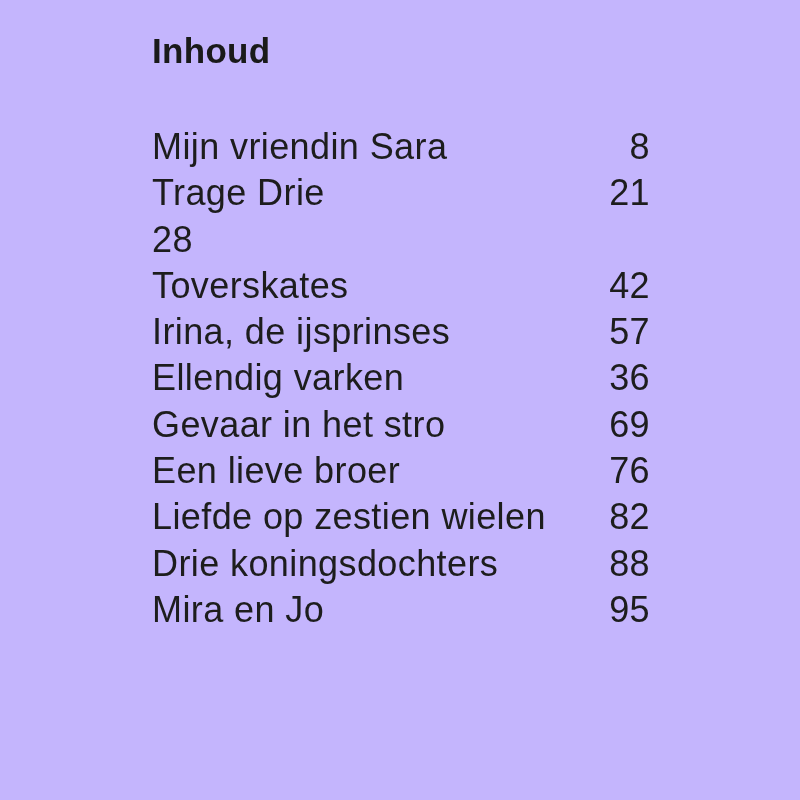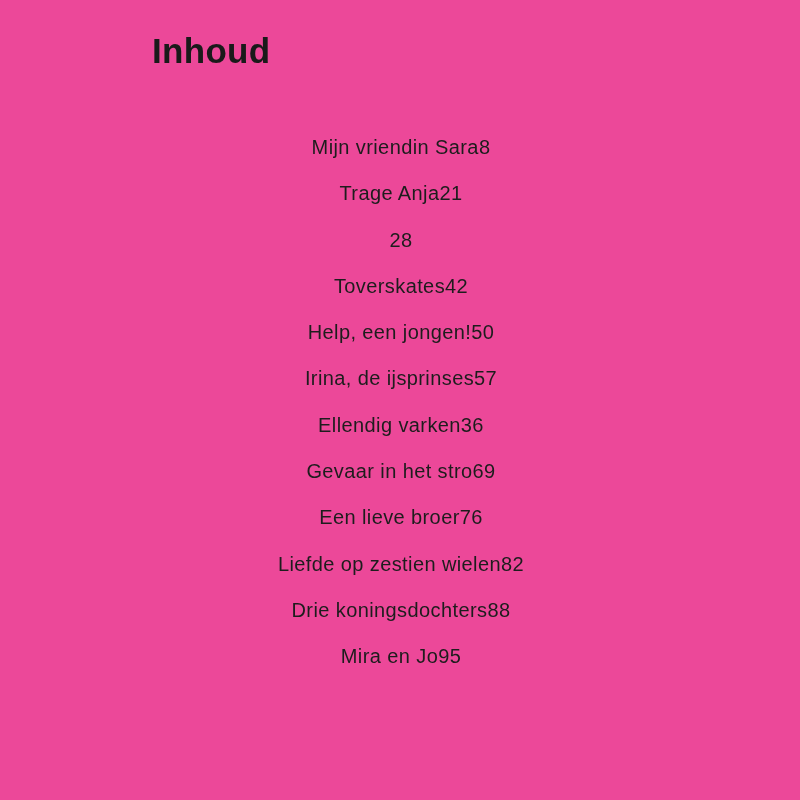--- a/index.html
+++ b/index.html
@@ -6,40 +6,40 @@
   html, body {
     width: 800px;
     height: 800px;
     background: #ffffff;
     font-family: "Liberation Sans", sans-serif;
     overflow: hidden;
   }
   .page {
     width: 800px;
     height: 800px;
-    background: #ec4899;
+    background: #c4b5fd;
     padding: 30px 150px 0 152px;
   }
   .page-title {
     font-size: 35px;
     font-weight: bold;
     color: #1a1a1a;
     letter-spacing: 0.3px;
     line-height: 1.2;
   }
   .toc {
     margin-top: 52px;
     width: 498px;
   }
   .toc-row {
     display: flex;
-    justify-content: center;
+    justify-content: space-between;
     align-items: baseline;
     line-height: 46.3px;
-    font-size: 20px;
+    font-size: 36px;
     color: #1d1d1d;
   }
   .toc-title {
     letter-spacing: 0.4px;
     white-space: nowrap;
   }
   .toc-page {
     letter-spacing: 0.4px;
     text-align: right;
   }
@@ -49,33 +49,29 @@
 
 <div class="page">
   <h1 class="page-title">Inhoud</h1>
 
   <div class="toc" id="toc-list">
       <div class="toc-row">
         <span class="toc-title">Mijn vriendin Sara</span>
         <span class="toc-page">8</span>
       </div>
       <div class="toc-row">
-        <span class="toc-title">Trage Anja</span>
+        <span class="toc-title">Trage Drie</span>
         <span class="toc-page">21</span>
       </div>
       <div class="toc-row">
         <span class="toc-page">28</span>
       </div>
       <div class="toc-row">
         <span class="toc-title">Toverskates</span>
         <span class="toc-page">42</span>
-      </div>
-      <div class="toc-row">
-        <span class="toc-title">Help, een jongen!</span>
-        <span class="toc-page">50</span>
       </div>
       <div class="toc-row">
         <span class="toc-title">Irina, de ijsprinses</span>
         <span class="toc-page">57</span>
       </div>
       <div class="toc-row">
         <span class="toc-title">Ellendig varken</span>
         <span class="toc-page">36</span>
       </div>
       <div class="toc-row">

